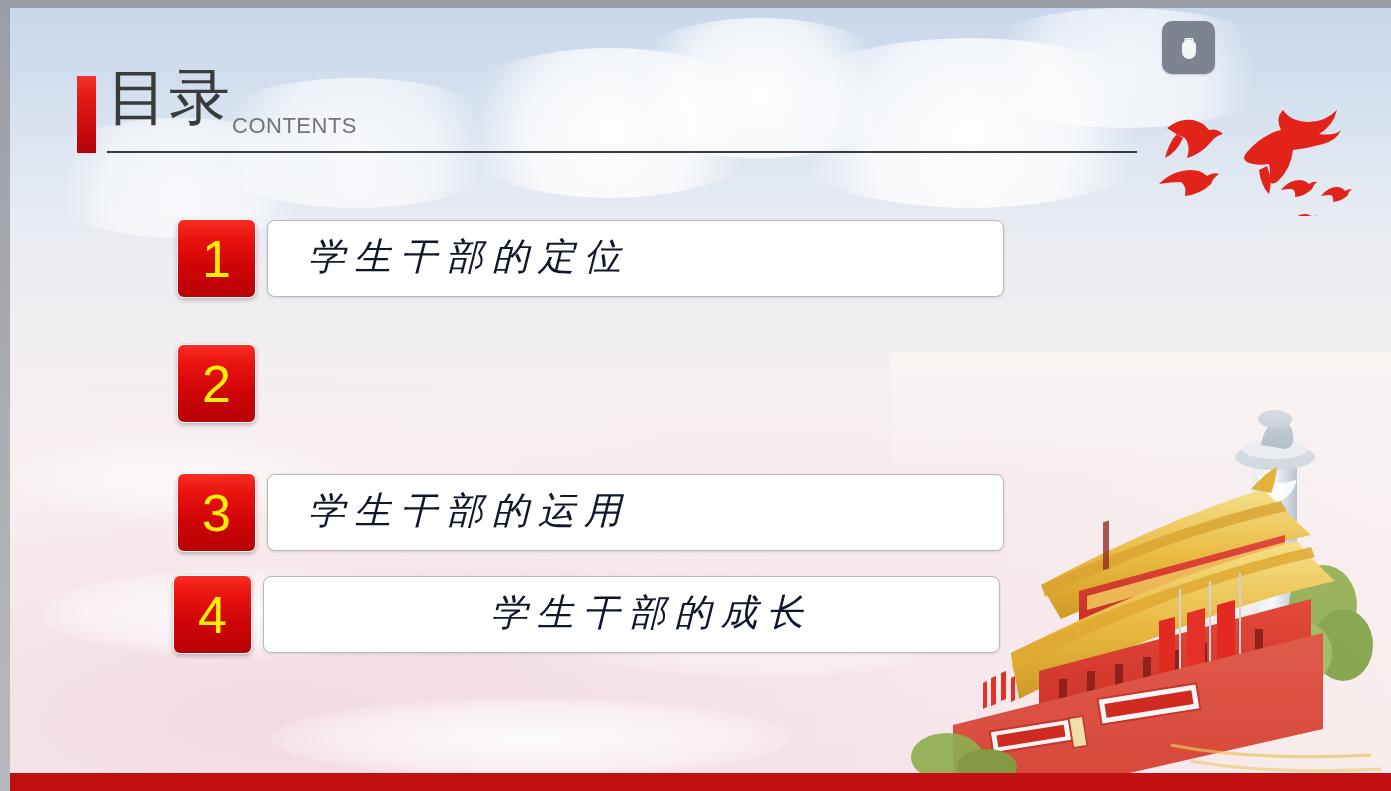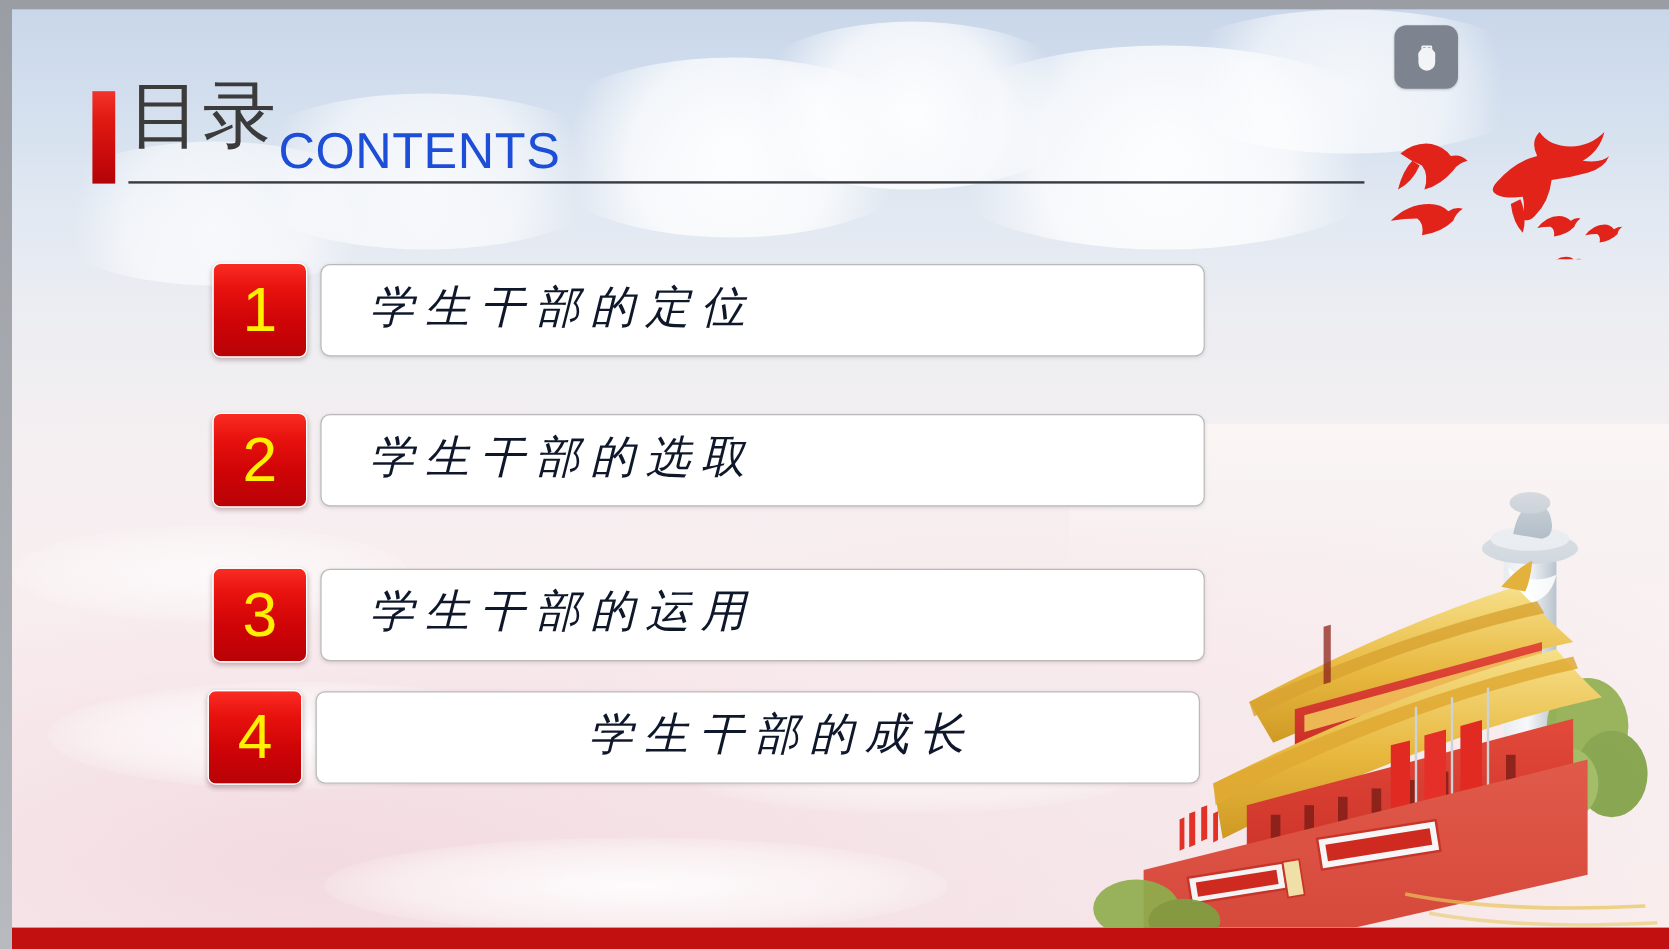--- a/index.html
+++ b/index.html
@@ -99,23 +99,23 @@
     font-size: 61px;
     line-height: 70px;
     color: #3b3b3b;
     letter-spacing: 1px;
     white-space: nowrap;
   }
   .title-en {
     position: absolute;
     left: 222px; top: 100px;
     font-family: "Liberation Sans", sans-serif;
-    font-size: 42px;
+    font-size: 22px;
     line-height: 36px;
-    color: #1d4ed8;
+    color: #737373;
     letter-spacing: .5px;
     white-space: nowrap;
   }
   .title-rule {
     position: absolute;
     left: 97px; top: 143px;
     width: 1030px; height: 2px;
     background: #3a3a42;
   }
 
@@ -377,23 +377,20 @@
         </div>
         <div class="box">
           <div class="label">学生干部的定位</div>
         </div>
       </div>
 
       <div class="row" id="row-2">
         <div class="num">
           <span>2</span>
         </div>
-        <div class="box">
-          <div class="label">学生干部的选取</div>
-        </div>
       </div>
 
       <div class="row" id="row-3">
         <div class="num">
           <span>3</span>
         </div>
         <div class="box">
           <div class="label">学生干部的运用</div>
         </div>
       </div>

